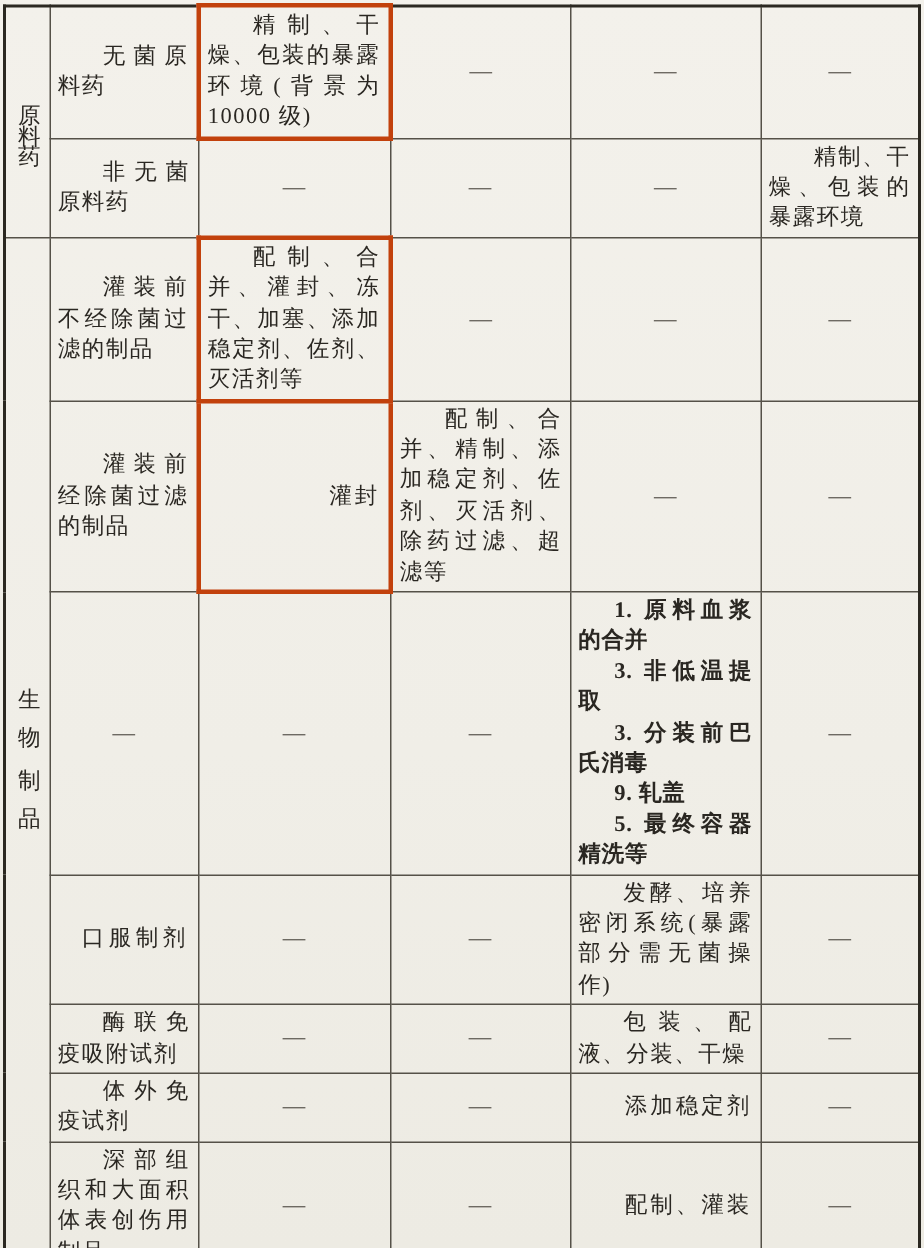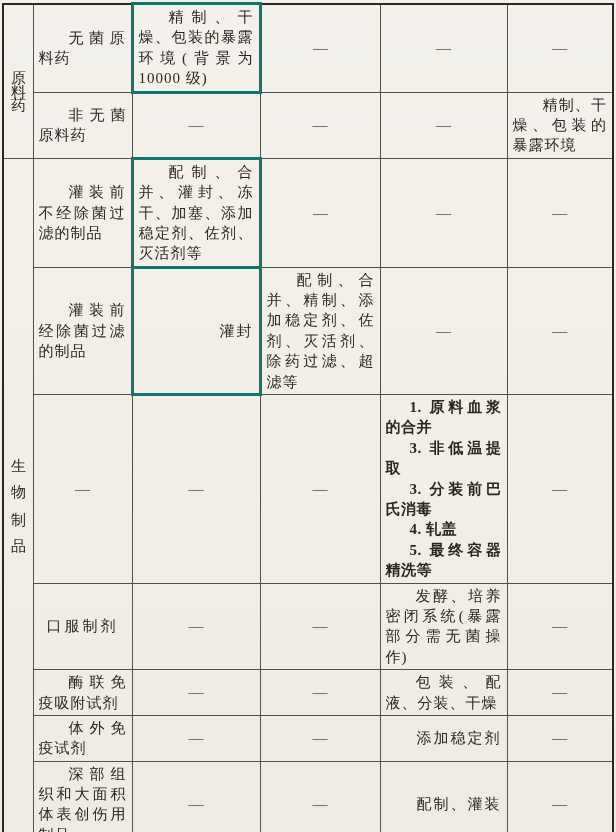--- a/index.html
+++ b/index.html
@@ -20,24 +20,24 @@
   td{
     border:1px solid #555148;
     padding:2px 5px;
     font-size:15px;
     line-height:1.36;
     color:#2a2722;
     vertical-align:middle;
     overflow:hidden;
   }
   .p  {text-align:justify;text-indent:2em;letter-spacing:1px;}
-  .lc {text-align:center;letter-spacing:3px;}
+  .lc {text-align:right;letter-spacing:3px;}
   .cen{text-align:right;letter-spacing:2px;}
   .dash{text-align:center;color:#4e4a42;letter-spacing:0;}
-  .box{border:3px solid #0f766e;}
+  .box{border:3px solid #c2410c;}
   .vcell{text-align:center;padding:0;}
   .vlabel{writing-mode:vertical-rl;text-orientation:upright;display:inline-block;color:#2a2722;}
   .vl-a{letter-spacing:13px;font-size:15px;}
   .vl-b{letter-spacing:27px;font-size:15px;}
   .list div{text-align:justify;text-indent:1.6em;letter-spacing:0.5px;font-weight:bold;}
 </style>
 </head>
 <body>
 
 <table>
@@ -83,21 +83,21 @@
     <td class="dash">—</td>
   </tr>
   <tr style="height:166px">
     <td class="dash">—</td>
     <td class="dash">—</td>
     <td class="dash">—</td>
     <td class="list">
       <div>1. 原料血浆的合并</div>
       <div>3. 非低温提取</div>
       <div>3. 分装前巴氏消毒</div>
-      <div>4. 轧盖</div>
+      <div>9. 轧盖</div>
       <div>5. 最终容器精洗等</div>
     </td>
     <td class="dash">—</td>
   </tr>
   <tr style="height:66px">
     <td class="lc">口服制剂</td>
     <td class="dash">—</td>
     <td class="dash">—</td>
     <td class="p">发酵、培养密闭系统(暴露部分需无菌操作)</td>
     <td class="dash">—</td>

